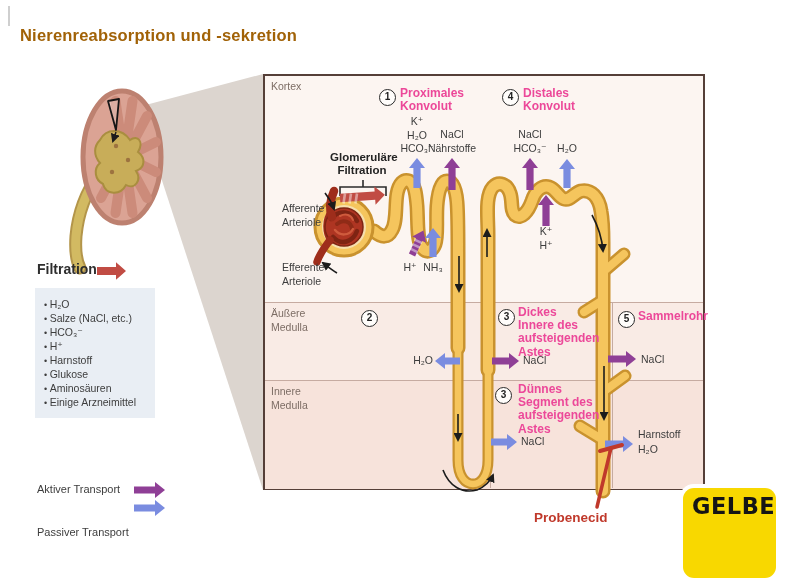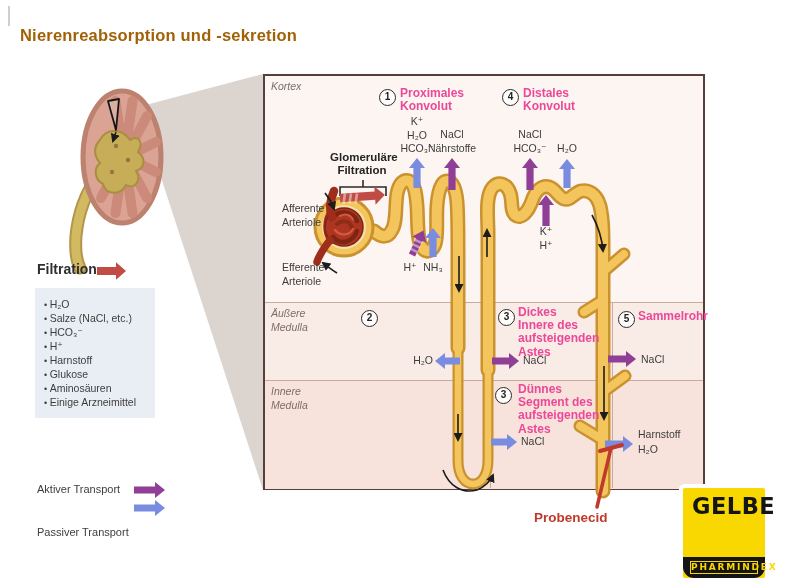--- a/index.html
+++ b/index.html
@@ -4,21 +4,21 @@
 <style>
   html,body{margin:0;padding:0;background:#ffffff;}
   .canvas{position:relative;width:791px;height:587px;background:#fff;overflow:hidden;
           font-family:"Liberation Sans","DejaVu Sans",sans-serif;}
   .lbl{position:absolute;font-size:10.5px;line-height:13.5px;color:#3d3d3d;
        white-space:pre-line;z-index:3;}
   .bold{font-weight:700;color:#242424;}
   .step-lbl{font-weight:700;font-size:12px;line-height:13.2px;color:#ec4899;}
   .center{text-align:center;}
   .right{text-align:right;}
-  .region-lbl{color:#7d6d65;font-style:italic;}
+  .region-lbl{color:#7d6d65;}
   .h-main{font-size:14px;font-weight:700;color:#2e2e2e;line-height:15px;}
   .small-lbl{font-size:11px;color:#3d3d3d;}
   .title{position:absolute;left:20px;top:26px;font-size:16.5px;font-weight:700;
          color:#a16207;z-index:3;letter-spacing:.2px;}
   .cursor-tick{position:absolute;left:8px;top:6px;width:2px;height:20px;background:#cfcfcf;z-index:3;}
   .panel{position:absolute;left:263px;top:74px;width:442px;height:416px;
          border:2px solid #553f38;box-sizing:border-box;background:#fcf5f1;z-index:1;}
   .panel .band{position:absolute;left:0;width:100%;}
   .band-outer{top:226px;height:78px;background:#f9ebe5;border-top:1px solid #c6aba1;}
   .band-inner{top:304px;height:108px;background:#f7e3db;border-top:1px solid #c6aba1;}
@@ -26,22 +26,22 @@
   .listbox{position:absolute;left:35px;top:288px;width:120px;height:130px;
            background:#e9eef4;z-index:3;box-sizing:border-box;padding:10px 4px 0 9px;}
   .listbox ul{margin:0;padding:0;list-style:none;}
   .listbox li{font-size:10.5px;line-height:13px;color:#3d3d3d;}
   .listbox li::before{content:"• ";font-size:9px;}
   .circle{position:absolute;width:17px;height:17px;border:1.6px solid #2a2a2a;border-radius:50%;
           background:#fffdfb;font-weight:700;font-size:10px;line-height:13.5px;text-align:center;
           color:#222;z-index:3;box-sizing:border-box;}
   .probenecid{font-size:13.5px;font-weight:700;color:#c0392b;}
   .gfx{position:absolute;left:0;top:0;z-index:2;pointer-events:none;}
-  .logo{position:absolute;left:683px;top:488px;width:82px;height:90px;background:#f8d800;
-        border-radius:2px;z-index:4;box-shadow:0 0 0 4px #fff;}
+  .logo{position:absolute;left:683px;top:488px;width:93px;height:90px;background:#f8d800;
+        border-radius:11px;z-index:4;box-shadow:0 0 0 4px #fff;}
   .logo .big{font-weight:700;font-size:22.5px;line-height:21.5px;color:#151515;
              padding-left:9px;letter-spacing:.5px;font-family:"DejaVu Sans",sans-serif;}
   .logo .big:first-child{padding-top:8px;}
   .logo .band{position:absolute;left:0;bottom:0;width:100%;height:21px;background:#151515;
               border-radius:0 0 11px 11px;}
   .logo .ph{margin:3.5px 7px 0 7px;border:1.5px solid #f8d800;color:#f8d800;text-align:center;
             font-size:9px;line-height:11.5px;letter-spacing:1.8px;font-weight:700;
             font-family:"DejaVu Sans",sans-serif;}
 </style>
 </head>
@@ -235,18 +235,15 @@
   <div class="lbl" style="left:523px;top:354px;">NaCl</div>
   <div class="lbl" style="left:641px;top:353px;">NaCl</div>
   <div class="lbl" style="left:521px;top:435px;">NaCl</div>
   <div class="lbl" style="left:638px;top:427px;line-height:15px;">Harnstoff
 H₂O</div>
 
   <div class="lbl probenecid" style="left:534px;top:511px;">Probenecid</div>
 
   <div class="logo">
     <div class="big">GELBE</div>
-    <div class="band">
-      <div class="ph">PHARMINDEX</div>
-    </div>
   </div>
 
 </div>
 
 </body></html>

